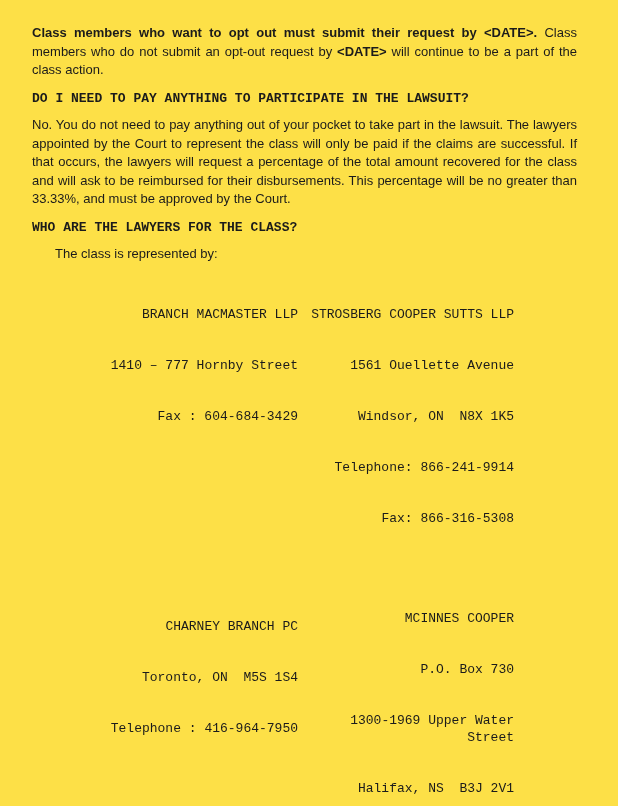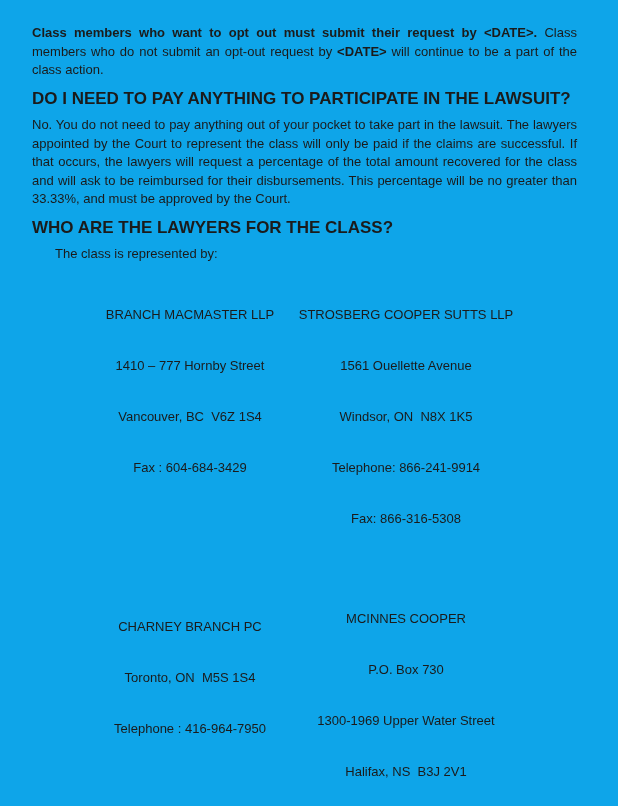--- a/index.html
+++ b/index.html
@@ -7,57 +7,59 @@
     padding: 0;
     background: #e8e8e8;
   }
   .page {
     position: relative;
     box-sizing: border-box;
     width: 618px;
     height: 806px;
     margin: 0;
     padding: 24px 41px 0 32px;
-    background: #0ea5e9;
+    background: #fde047;
     color: #1b1b1b;
     font-family: "Liberation Sans", "DejaVu Sans", sans-serif;
     font-size: 13px;
     line-height: 18.5px;
     overflow: hidden;
   }
   .para {
     margin: 0 0 8px 0;
     text-align: justify;
   }
   .para.noj {
     text-align: left;
     margin-left: 23px;
   }
   .heading {
-    font-size: 17px;
+    font-size: 13px;
     line-height: 18.5px;
     font-weight: bold;
     margin: 10px 0 8px 0;
+    font-family: Liberation Mono, monospace;
   }
   b, strong { font-weight: bold; }
   .firms {
     margin: 6px 0 0 50px;
   }
   .firm-row {
     display: flex;
     align-items: flex-start;
   }
   .firm-row.row2 {
     margin-top: 15px;
   }
   .firm {
     width: 216px;
-    text-align: center;
+    text-align: right;
     line-height: 17px;
     white-space: pre-wrap;
+    font-family: Liberation Mono, monospace;
   }
   .firm.offset-down {
     padding-top: 8px;
   }
   .firm-line {
     white-space: pre-wrap;
   }
 </style>
 </head>
 <body>
@@ -77,21 +79,20 @@
 
   <div class="heading">WHO ARE THE LAWYERS FOR THE CLASS?</div>
 
   <p class="para noj">The class is represented by:</p>
 
   <div class="firms">
     <div class="firm-row">
       <div class="firm">
         <div class="firm-line">BRANCH MACMASTER LLP</div>
         <div class="firm-line">1410 – 777 Hornby Street</div>
-        <div class="firm-line">Vancouver, BC  V6Z 1S4</div>
         <div class="firm-line">Fax : 604-684-3429</div>
       </div>
       <div class="firm">
         <div class="firm-line">STROSBERG COOPER SUTTS LLP</div>
         <div class="firm-line">1561 Ouellette Avenue</div>
         <div class="firm-line">Windsor, ON  N8X 1K5</div>
         <div class="firm-line">Telephone: 866-241-9914</div>
         <div class="firm-line">Fax: 866-316-5308</div>
       </div>
     </div>

